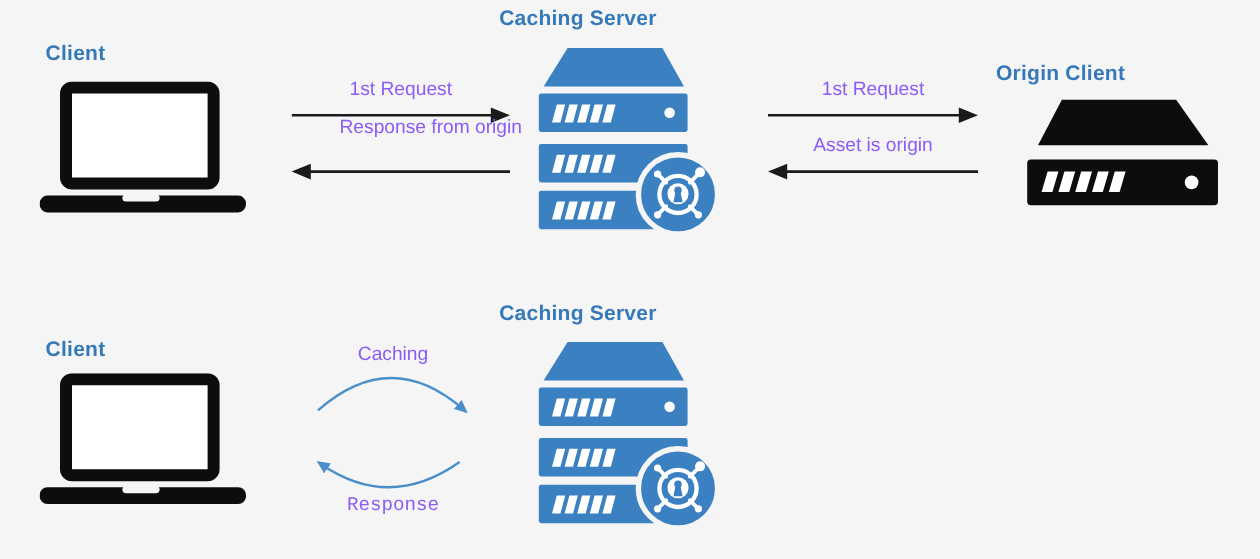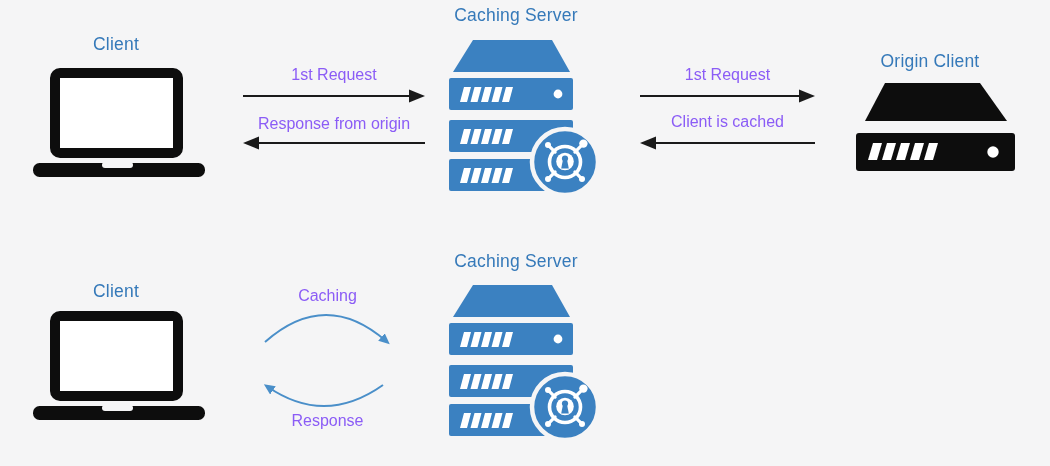--- a/index.html
+++ b/index.html
@@ -2,21 +2,21 @@
 <html><head>
 <meta charset="utf-8">
 <style>
   html,body{margin:0;padding:0;background:#f5f5f6;}
   #canvas{
     position:relative;width:1050px;height:466px;background:#f5f5f6;overflow:hidden;
     font-family:"Liberation Sans","DejaVu Sans",sans-serif;
   }
   .abs{position:absolute;}
   .node-label{
-    font-weight:normal;font-size:17.5px;color:#3579b9;text-align:center;
+    font-weight:bold;font-size:17.5px;color:#3579b9;text-align:left;
     letter-spacing:.2px;
   }
   .arrow-label{
     font-size:16px;color:#8b5cf6;text-align:center;white-space:nowrap;
   }
   svg{display:block;}
 </style>
 </head>
 <body>
 
@@ -101,38 +101,38 @@
     <svg class="abs" style="left:33px;top:68px;" width="172" height="112" viewBox="0 0 172 112">
         <use href="#laptop"></use>
       </svg>
 
     <div class="abs arrow-label" style="left:243px;top:66px;width:182px;">1st Request</div>
     <svg class="abs" style="left:243px;top:89px;" width="182" height="14" viewBox="0 0 182 14">
       <line x1="0" y1="7" x2="167" y2="7" stroke="#1a1a1a" stroke-width="2.2"></line>
       <polygon points="166,0.5 182,7 166,13.5" fill="#1a1a1a"></polygon>
     </svg>
 
-    <div class="abs arrow-label" style="left:233px;top:115px;width:202px;">Response from origin</div>
+    <div class="abs arrow-label" style="left:233px;top:98px;width:202px;text-align:right;">Response from origin</div>
     <svg class="abs" style="left:243px;top:136px;" width="182" height="14" viewBox="0 0 182 14">
       <polygon points="16,0.5 0,7 16,13.5" fill="#1a1a1a"></polygon>
       <line x1="15" y1="7" x2="182" y2="7" stroke="#1a1a1a" stroke-width="2.2"></line>
     </svg>
 
     <div class="abs node-label" style="left:416px;top:5px;width:200px;">Caching Server</div>
     <svg class="abs" style="left:448px;top:40px;" width="155" height="160" viewBox="0 0 155 160">
         <use href="#cache-server"></use>
       </svg>
 
     <div class="abs arrow-label" style="left:640px;top:66px;width:175px;">1st Request</div>
     <svg class="abs" style="left:640px;top:89px;" width="175" height="14" viewBox="0 0 175 14">
       <line x1="0" y1="7" x2="160" y2="7" stroke="#1a1a1a" stroke-width="2.2"></line>
       <polygon points="159,0.5 175,7 159,13.5" fill="#1a1a1a"></polygon>
     </svg>
 
-    <div class="abs arrow-label" style="left:640px;top:113px;width:175px;">Client is cached</div>
+    <div class="abs arrow-label" style="left:640px;top:113px;width:175px;">Asset is origin</div>
     <svg class="abs" style="left:640px;top:136px;" width="175" height="14" viewBox="0 0 175 14">
       <polygon points="16,0.5 0,7 16,13.5" fill="#1a1a1a"></polygon>
       <line x1="15" y1="7" x2="175" y2="7" stroke="#1a1a1a" stroke-width="2.2"></line>
     </svg>
 
     <div class="abs node-label" style="left:830px;top:51px;width:200px;">Origin Client</div>
     <svg class="abs" style="left:855px;top:83px;" width="162" height="90" viewBox="0 0 162 90">
         <use href="#origin-server-shape"></use>
       </svg>
   </div>
@@ -149,21 +149,21 @@
     <svg class="abs" style="left:255px;top:285px;" width="145" height="130" viewBox="0 0 145 130">
       <defs>
         <marker id="bluehead" markerUnits="userSpaceOnUse" markerWidth="11" markerHeight="10" refX="6" refY="5" orient="auto">
           <path d="M0,0 L11,5 L0,10 Z" fill="#4a8fc9"></path>
         </marker>
       </defs>
       <path d="M 10,57 Q 70.5,3.5 131,56" fill="none" stroke="#4a8fc9" stroke-width="2" marker-end="url(#bluehead)"></path>
       <path d="M 128,100 Q 70,141 13,102" fill="none" stroke="#4a8fc9" stroke-width="2" marker-end="url(#bluehead)"></path>
     </svg>
 
-    <div class="abs arrow-label" style="left:255px;top:412px;width:145px;">Response</div>
+    <div class="abs arrow-label" style="left:255px;top:412px;width:145px;font-family:Liberation Mono, monospace;">Response</div>
 
     <div class="abs node-label" style="left:416px;top:251px;width:200px;">Caching Server</div>
     <svg class="abs" style="left:448px;top:285px;" width="155" height="160" viewBox="0 0 155 160">
         <use href="#cache-server"></use>
       </svg>
   </div>
 
 </div>
 
 </body></html>

